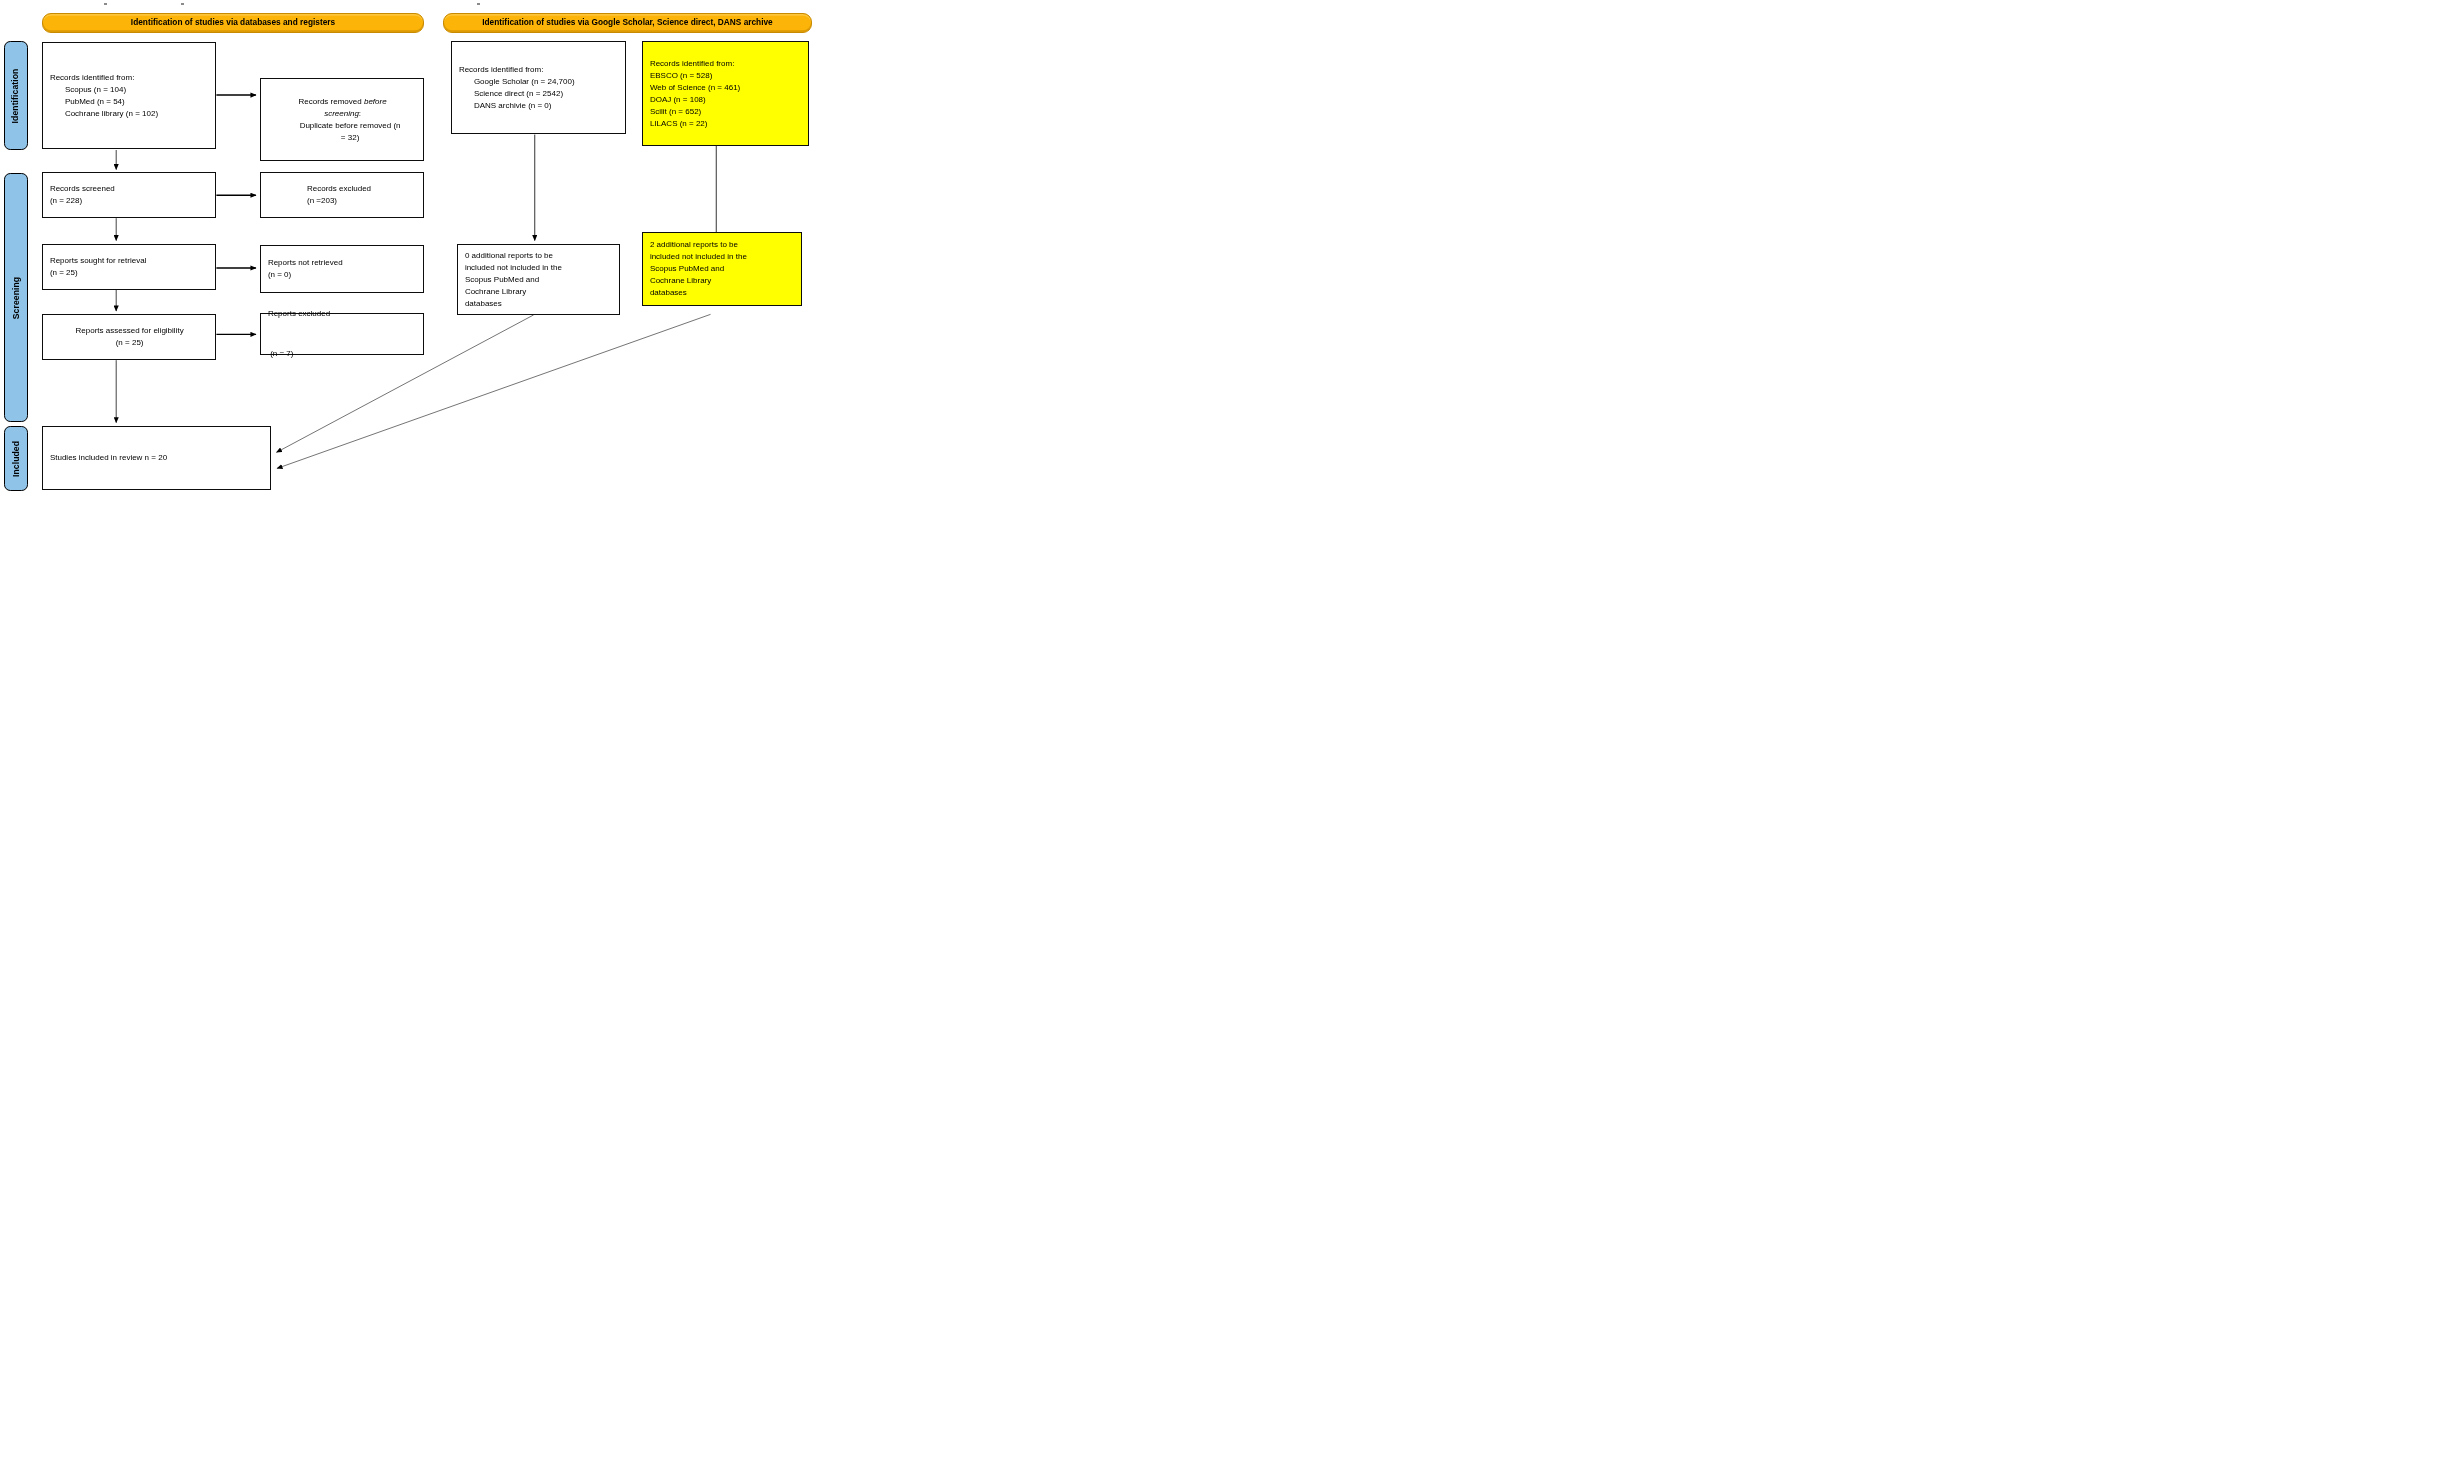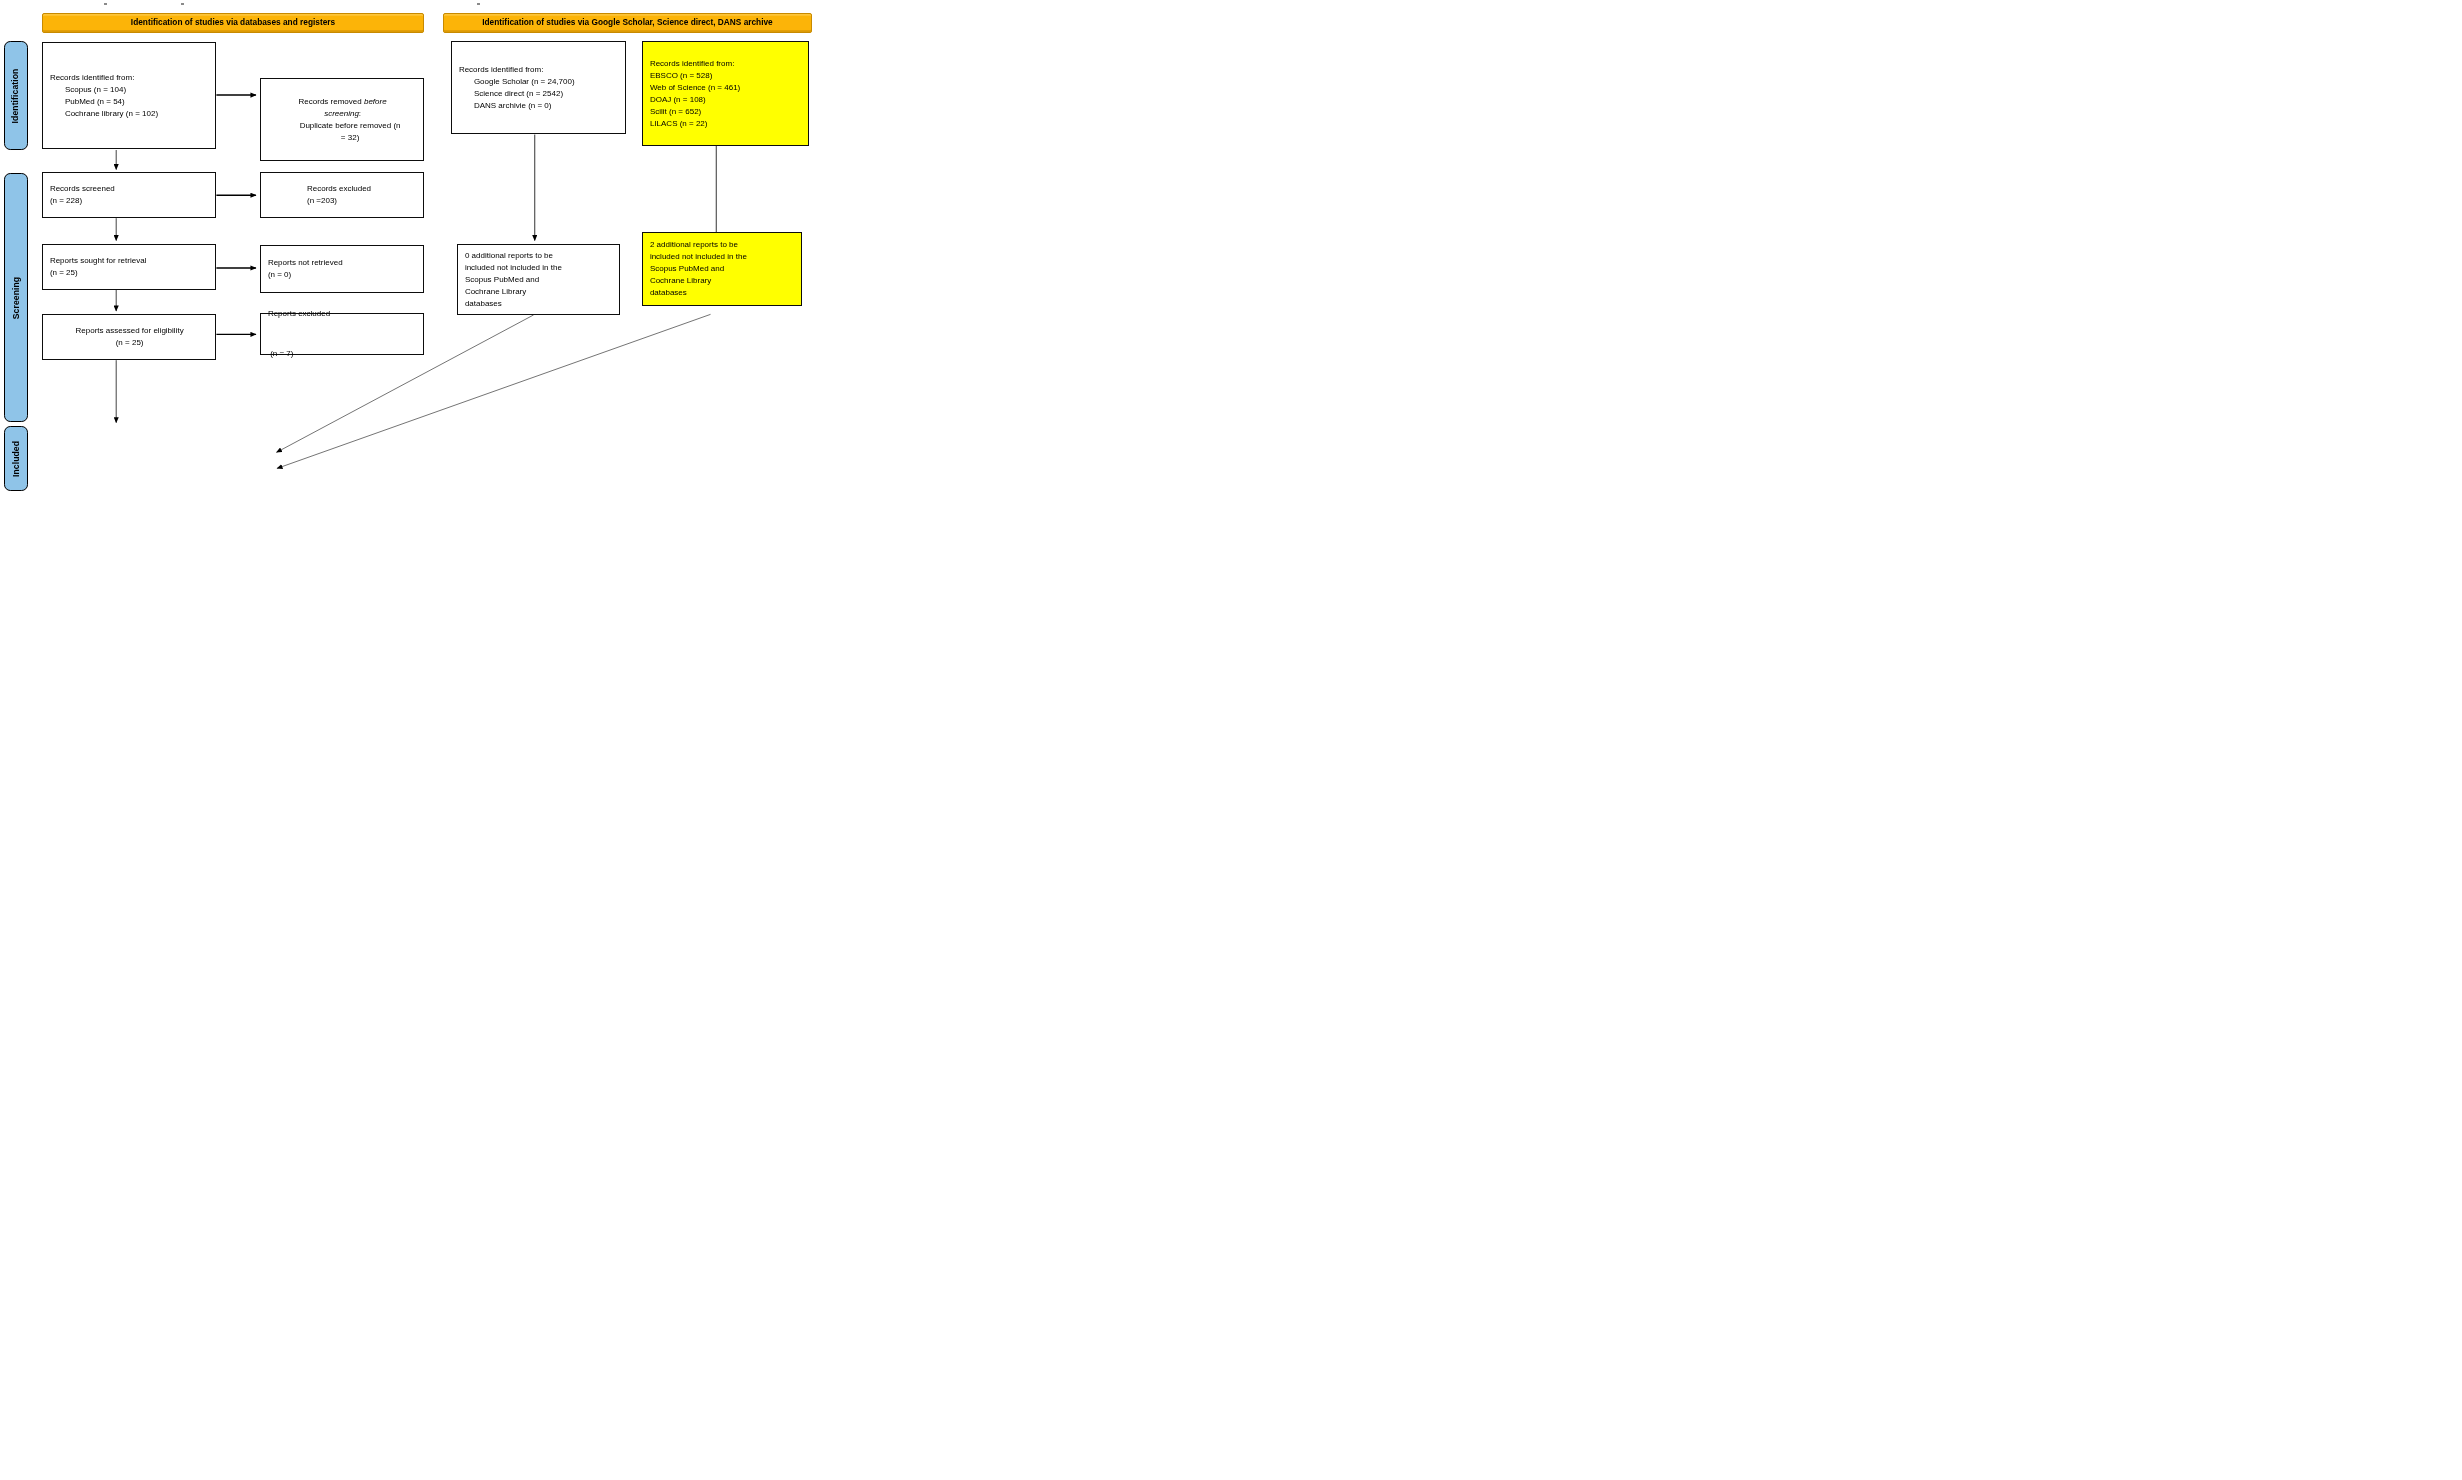--- a/index.html
+++ b/index.html
@@ -3,21 +3,21 @@
 <meta charset="utf-8">
 <style>
   html,body{margin:0;padding:0;background:#ffffff;}
   .canvas{
     position:relative;width:821px;height:493px;background:#ffffff;
     font-family:"Liberation Sans","DejaVu Sans",sans-serif;color:#000;overflow:hidden;
   }
   svg.arrows{position:absolute;left:0;top:0;width:821px;height:493px;pointer-events:none;}
   .hdr{
     position:absolute;top:13px;height:20px;box-sizing:border-box;
-    background:#FCB408;border:1.1px solid #C88A00;border-radius:2px;
+    background:#FCB408;border:1.1px solid #C88A00;border-radius:9px;
     display:flex;align-items:center;justify-content:center;
     font-weight:bold;font-size:8.3px;line-height:1.1;text-align:center;
     box-shadow:inset 0 -1.7px 0 rgba(160,105,0,.35), inset 0 1.7px 0 rgba(255,230,150,.35);
   }
   .hdr-left{left:42px;width:382px;}
   .hdr-right{left:443px;width:369px;}
   .side{
     position:absolute;left:4px;width:23.5px;box-sizing:border-box;
     background:#8FC4E8;border:1.7px solid #000;border-radius:6.3px;
     display:flex;align-items:center;justify-content:center;
@@ -136,20 +136,23 @@
   <div class="box box-assessed">
     <div class="ln">Reports assessed for eligibility</div>
     <div class="ln">(n = 25)</div>
   </div>
 
   <div class="box box-excluded7">
     <div class="ln">Reports excluded</div>
     <div class="ln"> (n = 7)</div>
   </div>
 
+  <div class="box box-studies">
+    <div class="ln">Studies included in review n = 20</div>
+  </div>
 
   <div class="box box-gs">
     <div class="ln">Records identified from:</div>
     <div class="ln indent">Google Scholar (n = 24,700)</div>
     <div class="ln indent">Science direct (n = 2542)</div>
     <div class="ln indent">DANS archivie (n = 0)</div>
   </div>
 
   <div class="box yellow box-ebsco">
     <div class="ln">Records identified from:</div>

